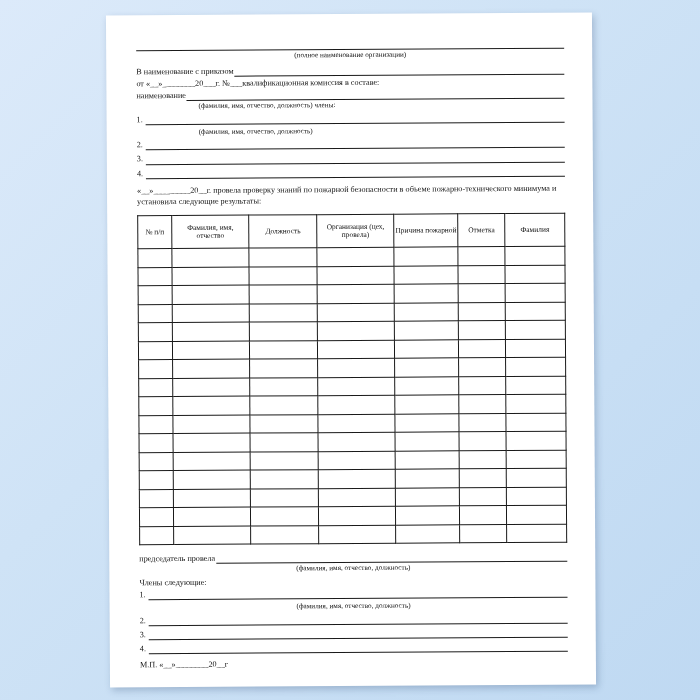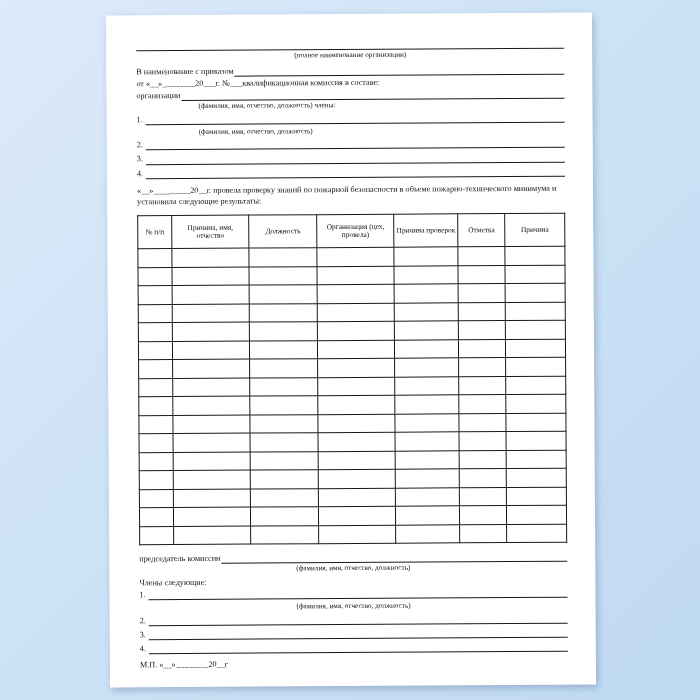--- a/index.html
+++ b/index.html
@@ -132,21 +132,21 @@
     <div class="txtline">
       <span class="lbl">В наименование с приказом</span>
       <span class="fill"></span>
     </div>
 
     <div class="txtline">
       <span class="lbl">от «__»________20___г. №___квалификационная комиссия в составе:</span>
     </div>
 
     <div class="txtline">
-      <span class="lbl">организации</span>
+      <span class="lbl">наименование</span>
       <span class="fill"></span>
     </div>
     <div class="caption-left">(фамилия, имя, отчество, должность) члены:</div>
 
     <div class="numline">
       <span class="num">1.</span>
       <span class="fill"></span>
     </div>
     <div class="caption-left">(фамилия, имя, отчество, должность)</div>
 
@@ -171,26 +171,26 @@
         <col style="width:18%">
         <col style="width:16%">
         <col style="width:18%">
         <col style="width:15%">
         <col style="width:11%">
         <col style="width:14%">
       </colgroup>
       <thead>
         <tr>
           <th>№ п/п</th>
-          <th>Причина, имя, отчество</th>
+          <th>Фамилия, имя, отчество</th>
           <th>Должность</th>
           <th>Организация (цех, провела)</th>
-          <th>Причина проверок</th>
+          <th>Причина пожарной</th>
           <th>Отметка</th>
-          <th>Причина</th>
+          <th>Фамилия</th>
         </tr>
       </thead>
       <tbody>
           <tr>
             <td></td>
             <td></td>
             <td></td>
             <td></td>
             <td></td>
             <td></td>
@@ -329,21 +329,21 @@
             <td></td>
             <td></td>
             <td></td>
             <td></td>
           </tr>
         </tbody>
     </table>
 
     <div class="footer-block">
       <div class="txtline">
-        <span class="lbl">председатель комиссии</span>
+        <span class="lbl">председатель провела</span>
         <span class="fill"></span>
       </div>
       <div class="sig-caption">(фамилия, имя, отчество, должность)</div>
 
       <div class="txtline">
         <span class="lbl">Члены следующие:</span>
       </div>
 
       <div class="numline">
         <span class="num">1.</span>

